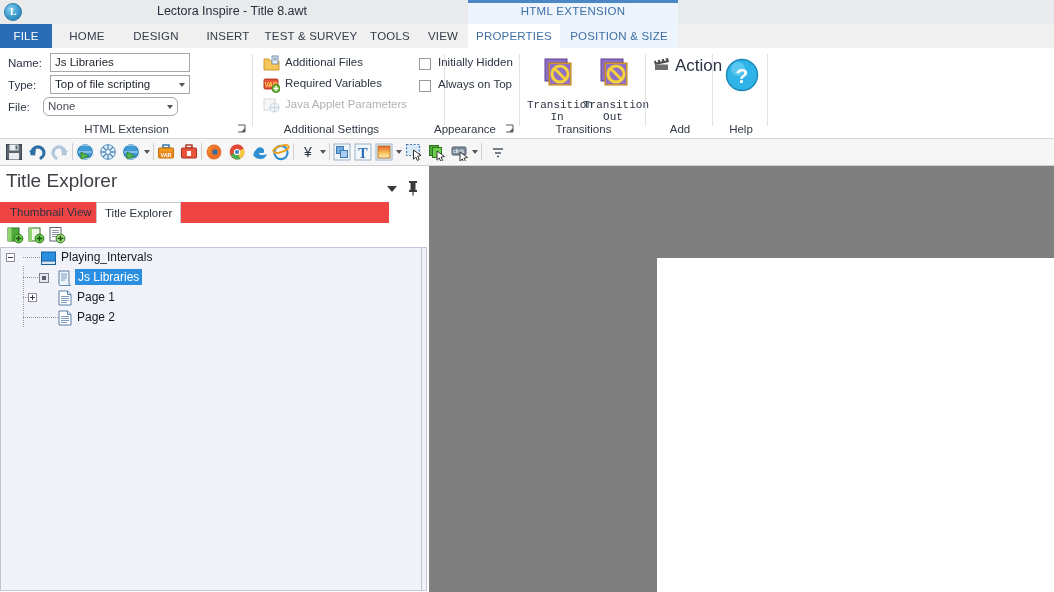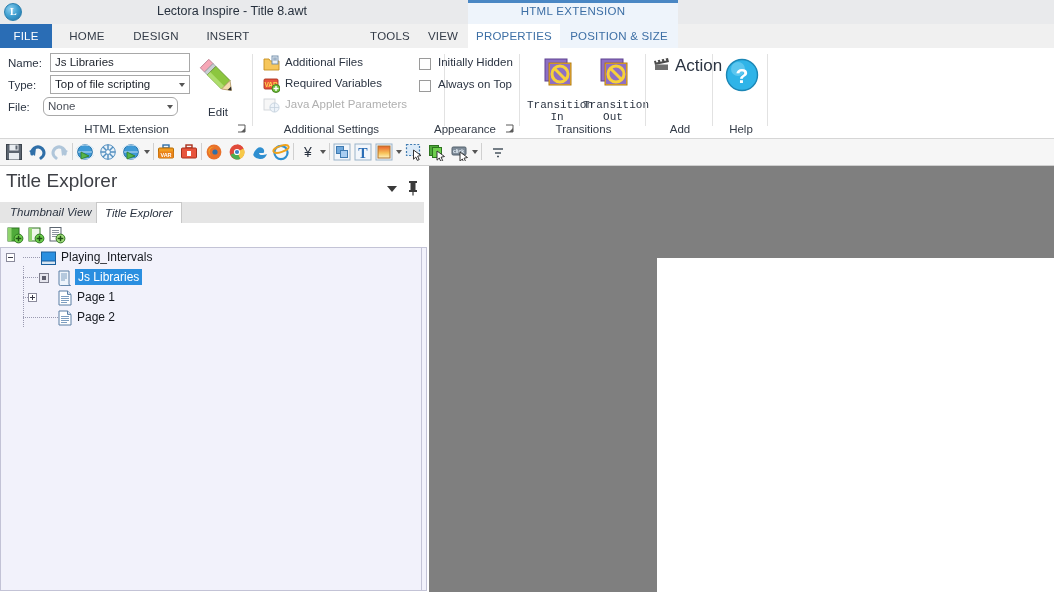--- a/index.html
+++ b/index.html
@@ -74,21 +74,21 @@
   .tb-i{position:absolute;top:4px;width:18px;height:18px;}
   .tb-sep{position:absolute;top:4px;width:1px;height:17px;background:#d0d0d0;}
   .tb-caret{position:absolute;top:11px;width:0;height:0;border-left:3.5px solid transparent;border-right:3.5px solid transparent;border-top:4px solid #555;}
 
   
   .dock{position:absolute;left:0;top:166px;width:427px;height:426px;background:#fff;}
   .dock-title{position:absolute;left:6px;top:4px;font-size:19px;color:#3d3f45;font-family:"Liberation Sans",sans-serif;}
   .dock-caret{position:absolute;right:30px;top:20px;width:0;height:0;border-left:5px solid transparent;border-right:5px solid transparent;border-top:6px solid #3a3a3a;}
   .dock-pin{position:absolute;right:8px;top:14px;width:12px;height:16px;}
 
-  .tabs2{position:absolute;left:0;top:36px;width:424px;height:21px;background:#e5e5e5;border-bottom:1px solid #c8c8c8;font-style:italic;}
+  .tabs2{position:absolute;left:0;top:36px;width:389px;height:21px;background:#ef4444;border-bottom:1px solid #c8c8c8;}
   .tab2{position:absolute;top:0;height:21px;line-height:21px;padding:0 8px;font-size:11.5px;color:#2b3442;box-sizing:border-box;}
   .tab2.active{background:#fff;border:1px solid #c8c8c8;border-bottom:1px solid #fff;height:22px;}
 
   .treetb{position:absolute;left:0;top:57px;width:427px;height:24px;background:#fff;border-bottom:1px solid #d4d4d4;}
   .treetb .ti{position:absolute;top:3px;width:18px;height:18px;}
 
   .tree{position:absolute;left:0;top:81px;width:421px;height:344px;background:#f2f2fb;border:1px solid #c3c3d6;border-right:none;box-sizing:border-box;overflow:hidden;padding-left:12px;}
   .node{position:absolute;left:0;height:20px;width:100%;}
   .node .nlabel{position:absolute;top:2px;font-size:12px;color:#16191f;white-space:nowrap;}
   .node .nlabel.sel{background:#2a8fe0;color:#fff;padding:1px 3px;top:1px;}
@@ -121,20 +121,21 @@
     <div class="ctx-bar"></div>
     <div class="ctx-bg"></div>
     <div class="ctx-label">HTML EXTENSION</div>
   </div>
 
   <div class="tabrow">
     <div class="tab file" style="left:0px;width:52px;">FILE</div>
     <div class="tab" style="left:56px;width:62px;">HOME</div>
     <div class="tab" style="left:120px;width:72px;">DESIGN</div>
     <div class="tab" style="left:194px;width:68px;">INSERT</div>
+    <div class="tab" style="left:256px;width:110px;">TEST &amp; SURVEY</div>
     <div class="tab" style="left:362px;width:56px;">TOOLS</div>
     <div class="tab" style="left:418px;width:50px;">VIEW</div>
     <div class="tab ctxtab active" style="left:468px;width:92px;">PROPERTIES</div>
     <div class="tab ctxtab" style="left:560px;width:118px;">POSITION &amp; SIZE</div>
   </div>
 
   <div class="ribbon">
 
     <div class="rgroup" style="left:0;width:253px;">
       <div class="fld-label" style="left:8px;top:9px;">Name:</div>
@@ -146,33 +147,20 @@
       </div>
       <div class="fld" style="left:50px;top:27px;width:140px;">
         <div class="val">Top of file scripting</div>
         <div class="arrow"></div>
       </div>
       <div class="fld" style="left:43px;top:49px;width:135px;border-radius:6px;">
         <div class="val gray">None</div>
         <div class="arrow"></div>
       </div>
 
-      <div class="editbtn" style="left:196px;">
-        <svg width="44" height="46" viewBox="0 0 44 46">
-          <g transform="rotate(-45 22 23)">
-            <rect x="16" y="4" width="12" height="6" fill="#f6a7b6" stroke="#b5798a" stroke-width="0.8"></rect>
-            <rect x="16" y="10" width="12" height="4" fill="#c9cdd2" stroke="#93999f" stroke-width="0.8"></rect>
-            <rect x="16" y="14" width="12" height="20" fill="#8cc63f" stroke="#5f8f22" stroke-width="0.8"></rect>
-            <rect x="16" y="14" width="4" height="20" fill="#aedd6d"></rect>
-            <polygon points="16,34 28,34 22,42" fill="#f3dcae" stroke="#b39a66" stroke-width="0.8"></polygon>
-            <polygon points="19.5,39 24.5,39 22,42" fill="#2b2b2b"></polygon>
-          </g>
-        </svg>
-        <div class="lbl">Edit</div>
-      </div>
 
       <div class="glabel" style="left:0;width:253px;">HTML Extension</div>
       <svg class="dlg" style="right:6px;" viewBox="0 0 10 10">
         <path d="M1 1 H8 V8" fill="none" stroke="#5a5a5a" stroke-width="1"></path>
         <path d="M1 8 H8" stroke="#5a5a5a" stroke-width="1"></path>
         <polygon points="8,4 8,8 4,8" fill="#5a5a5a"></polygon>
       </svg>
       <div class="gsep"></div>
     </div>
 

